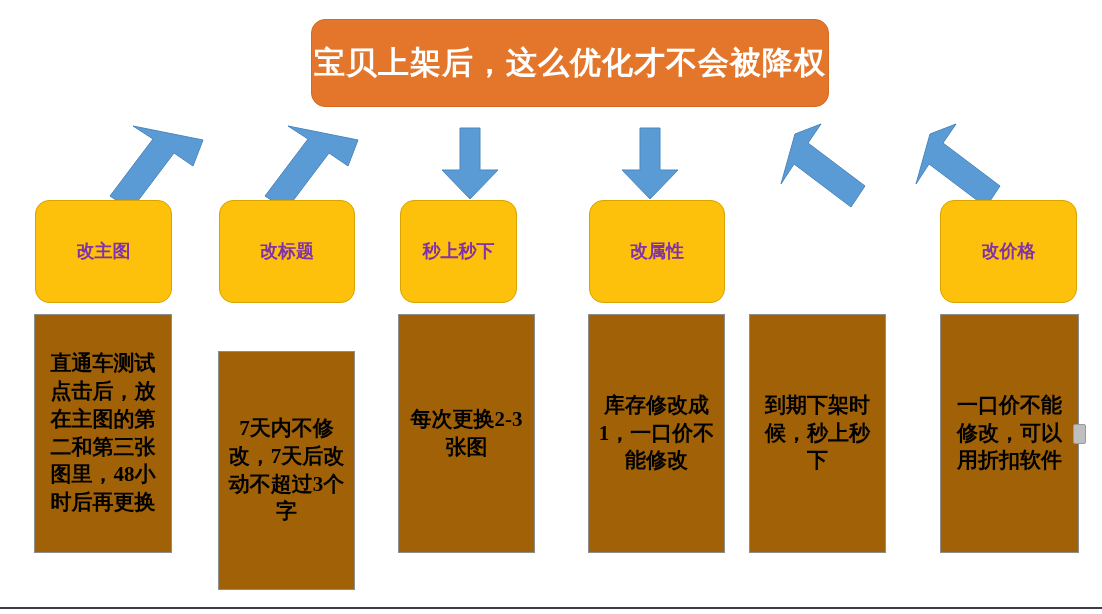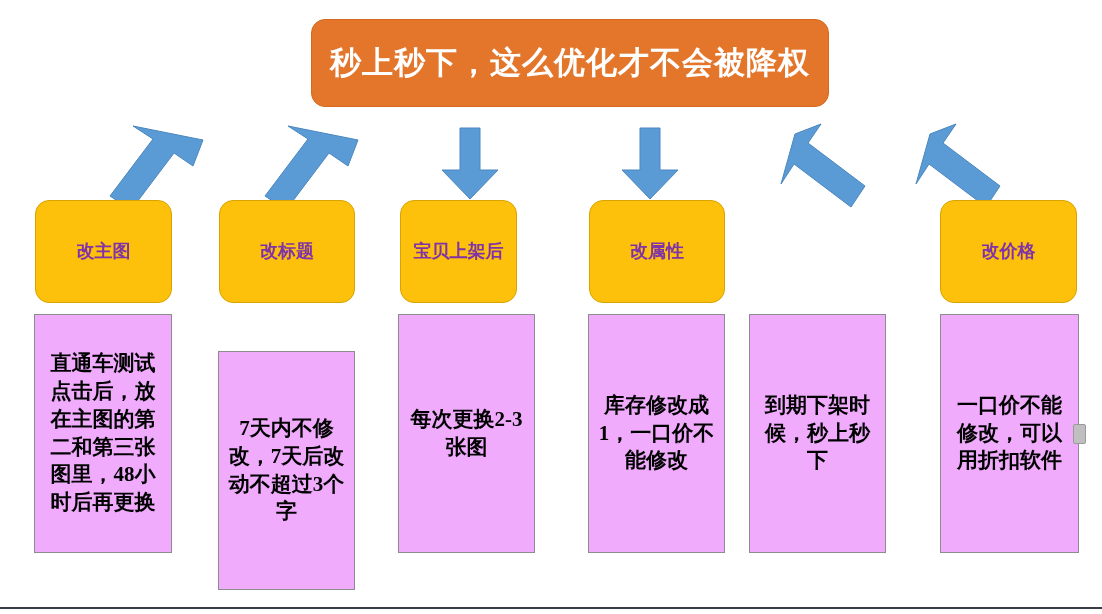--- a/index.html
+++ b/index.html
@@ -71,21 +71,21 @@
     font-size: 18px;
     font-weight: bold;
     line-height: 1.12;
     text-align: center;
     letter-spacing: 0px;
   }
 
   
   .note-box {
     position: absolute;
-    background: #f0abfc;
+    background: #a16207;
     border: 1px solid #8d8d8d;
     box-sizing: border-box;
     display: flex;
     align-items: center;
     justify-content: center;
     padding: 6px 8px;
   }
   .note-text {
     color: #000000;
     font-family: "Liberation Serif", "DejaVu Serif", serif;
@@ -115,21 +115,21 @@
     height: 2px;
     background: #3b3b45;
   }
 </style>
 </head>
 <body>
 
 <div id="slide">
 
   <div class="title-box">
-    <div class="title-text">秒上秒下，这么优化才不会被降权</div>
+    <div class="title-text">宝贝上架后，这么优化才不会被降权</div>
   </div>
 
   <div class="arrow" style="left:100px; top:124px;">
     <svg width="105" height="78" viewBox="0 0 105 78">
       <polygon points="103,2 93,28 74,15 31,72 10,58 53,1 33,-12 103,2" transform="translate(0,14)" fill="#5B9BD5" stroke="#4A87BD" stroke-width="1"></polygon>
     </svg>
   </div>
 
   <div class="arrow" style="left:255px; top:124px;">
     <svg width="105" height="78" viewBox="0 0 105 78">
@@ -163,21 +163,21 @@
 
   <div class="cat-box" style="left:35px; top:200px; width:137px; height:103px;">
     <div class="cat-text">改主图</div>
   </div>
 
   <div class="cat-box" style="left:219px; top:200px; width:136px; height:103px;">
     <div class="cat-text">改标题</div>
   </div>
 
   <div class="cat-box" style="left:400px; top:200px; width:117px; height:103px;">
-    <div class="cat-text">宝贝上架后</div>
+    <div class="cat-text">秒上秒下</div>
   </div>
 
   <div class="cat-box" style="left:589px; top:200px; width:136px; height:103px;">
     <div class="cat-text">改属性</div>
   </div>
 
 
   <div class="cat-box" style="left:940px; top:200px; width:137px; height:103px;">
     <div class="cat-text">改价格</div>
   </div>

